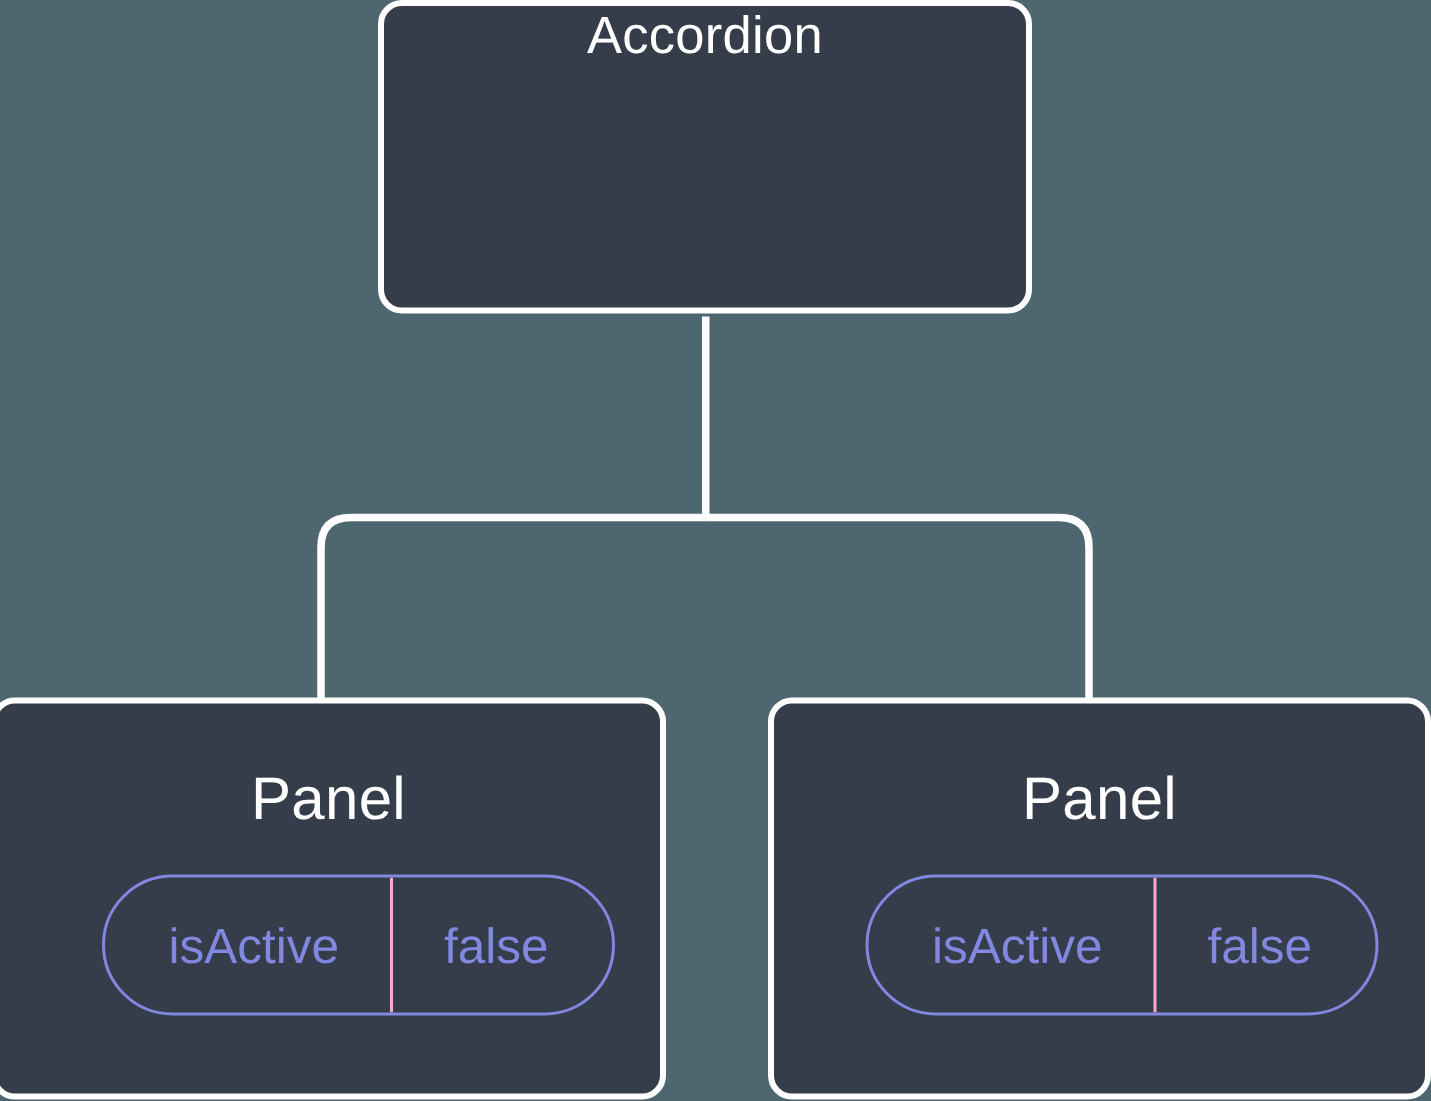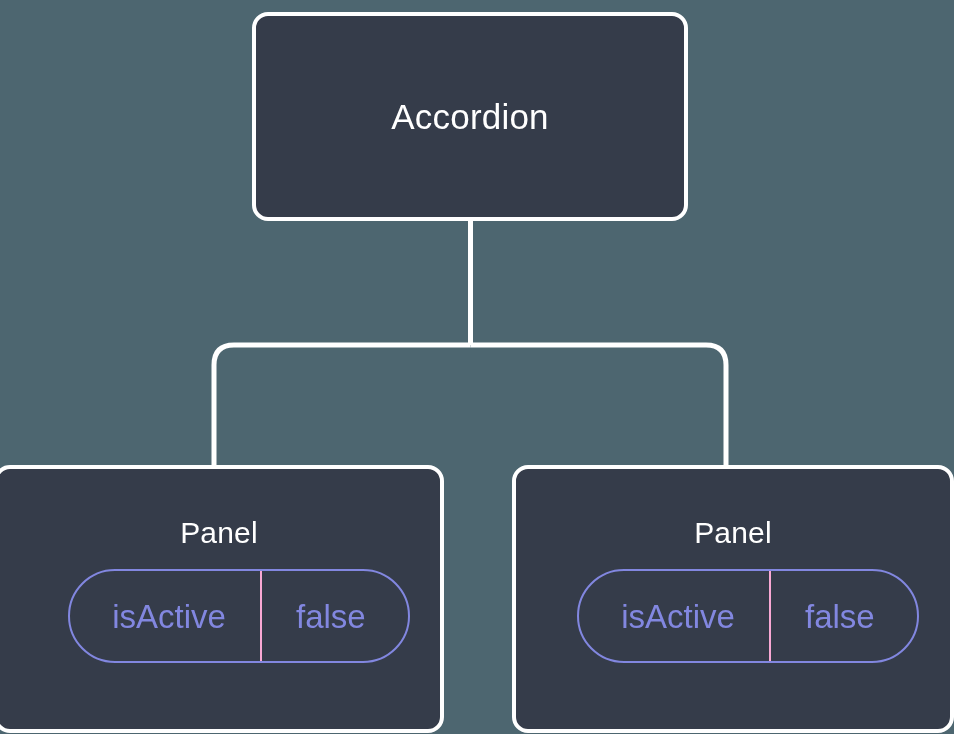--- a/index.html
+++ b/index.html
@@ -38,24 +38,23 @@
     background: #353c4a;
     border: 4px solid #ffffff;
     border-radius: 16px;
     display: flex;
     flex-direction: column;
     align-items: center;
   }
 
   .node-root {
     left: 252px;
-    top: 12px;
+    top: 0;
     width: 436px;
     height: 209px;
-    justify-content: center;
   }
 
   .node-child-left {
     left: -6px;
     top: 465px;
     width: 450px;
     height: 268px;
     justify-content: flex-start;
     padding-top: 44px;
   }
@@ -64,34 +63,34 @@
     left: 512px;
     top: 465px;
     width: 442px;
     height: 268px;
     justify-content: flex-start;
     padding-top: 44px;
   }
 
   .node-title {
     color: #ffffff;
-    font-size: 30px;
+    font-size: 40px;
     line-height: 40px;
     font-weight: 400;
     letter-spacing: 0.2px;
     white-space: nowrap;
   }
 
   .node-root .node-title {
     font-size: 35px;
   }
 
   
   .prop-pill {
-    margin-top: 16px;
+    margin-top: 30px;
     display: flex;
     align-items: stretch;
     box-sizing: border-box;
     border: 2px solid #8287e0;
     border-radius: 48px;
     height: 94px;
     overflow: hidden;
   }
 
   .prop-key,

